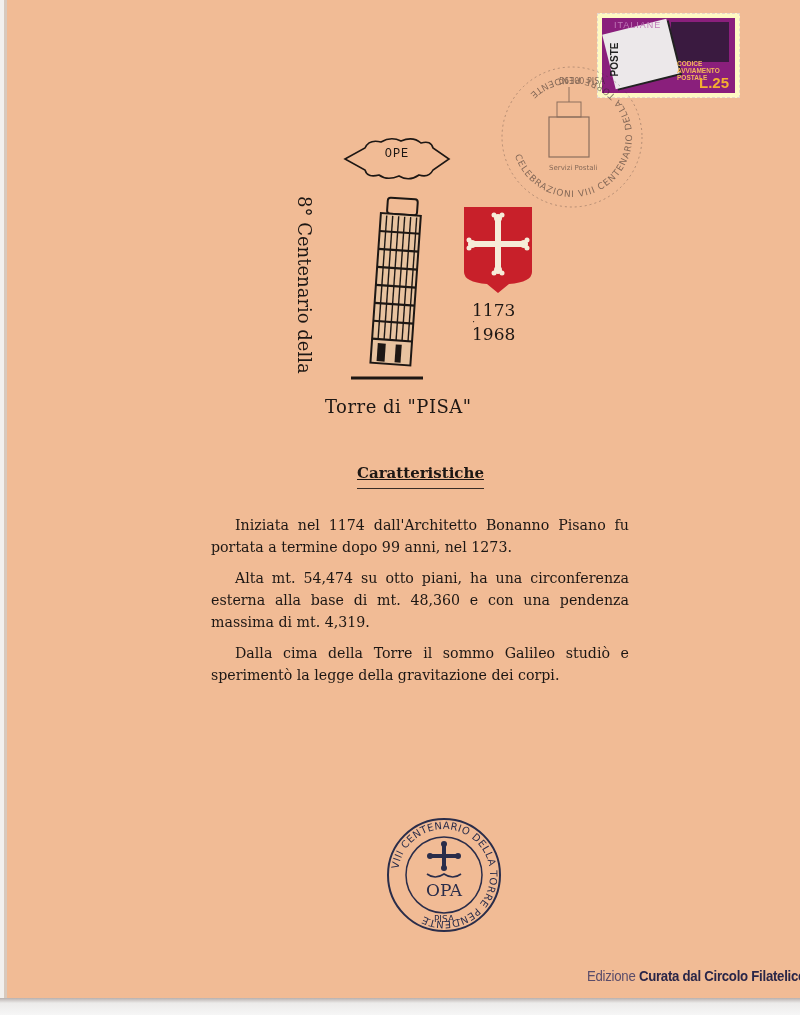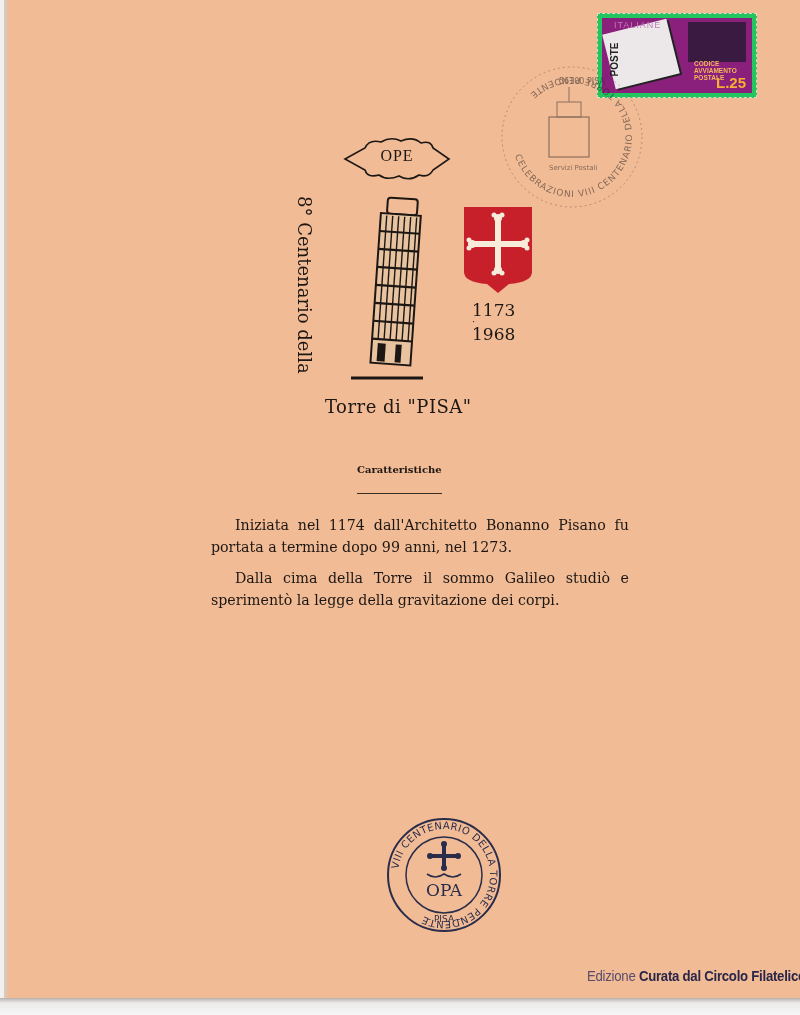--- a/index.html
+++ b/index.html
@@ -14,22 +14,22 @@
       background: #f1bb95;
       border-left: 3px solid #d8c9bd;
       box-sizing: border-box;
     }
     .sleeve-bottom {
       position: absolute; left: 0; top: 998px; width: 800px; height: 17px;
       background: linear-gradient(#b8b0ae, #ecebea 30%, #f6f6f6);
     }
     
     .stamp {
-      position: absolute; left: 590px; top: 13px; width: 160px; height: 85px;
-      background: #22c55e; padding: 4px; box-sizing: border-box;
+      position: absolute; left: 590px; top: 13px; width: 143px; height: 85px;
+      background: #fef9c3; padding: 4px; box-sizing: border-box;
       border: 1px dashed #e5d6cc;
     }
     .stamp-inner {
       position: relative; width: 100%; height: 100%;
       background: #8a1f7c; overflow: hidden;
     }
     .stamp-dark { position: absolute; right: 6px; top: 4px; width: 58px; height: 40px; background: #3a1a40; }
     .stamp-card {
       position: absolute; left: 6px; top: 8px; width: 66px; height: 56px;
       background: #ece8ea; transform: rotate(-14deg);
@@ -45,21 +45,21 @@
       border-radius: 50%; opacity: 0.55;
     }
     .postmark svg { width: 100%; height: 100%; }
     
     .ope {
       position: absolute; left: 334px; top: 134px; width: 112px; height: 50px;
     }
     .ope svg { position: absolute; left: 0; top: 0; }
     .ope-text {
       position: absolute; left: 0; top: 13px; width: 100%; text-align: center;
-      font-size: 16px; font-family: Liberation Serif, serif; letter-spacing: 1px;
+      font-size: 12px; font-family: Liberation Mono, monospace; letter-spacing: 1px;
     }
     
     .vtitle {
       position: absolute; left: 282px; top: 196px; width: 30px; height: 190px;
     }
     .vtitle span {
       position: absolute; left: 0; top: 0;
       transform-origin: left top; transform: translate(26px, 0) rotate(90deg);
       white-space: nowrap; font-size: 18px; font-family: "DejaVu Serif", serif;
     }
@@ -70,22 +70,22 @@
     .years {
       position: absolute; left: 465px; top: 302px; width: 60px; text-align: left;
       font-size: 17px; line-height: 16px;
     }
     .years .dot { font-size: 10px; line-height: 8px; display: block; }
     .torre-title {
       position: absolute; left: 318px; top: 396px; font-size: 18px;
       font-family: "DejaVu Serif", serif; letter-spacing: 0.5px;
     }
     .section-title {
-      position: absolute; left: 350px; top: 464px; font-size: 10px; font-weight: bold;
-      border-bottom: 1.5px solid #3a2d26; padding-bottom: 18px;
+      position: absolute; left: 350px; top: 464px; font-size: 15px; font-weight: bold;
+      border-bottom: 1.5px solid #3a2d26; padding-bottom: 6px; text-decoration: underline;
     }
     .body-text {
       position: absolute; left: 204px; top: 506px; width: 418px;
       font-size: 14.2px; line-height: 22px; text-align: justify; margin-top: 8px;
     }
     .body-text p { margin: 0 0 9px 0; text-indent: 24px; }
     .body-text p.tight { margin-bottom: 0; }
     .seal { position: absolute; left: 378px; top: 816px; width: 118px; height: 118px; }
     .footer {
       position: absolute; left: 580px; top: 967px; white-space: nowrap;
@@ -194,20 +194,21 @@
     <span class="dot">·</span>
     <span>1968</span>
   </div>
 
   <div class="torre-title">Torre di "PISA"</div>
 
   <div class="section-title">Caratteristiche</div>
 
   <div class="body-text">
     <p>Iniziata nel 1174 dall'Architetto Bonanno Pisano fu portata a termine dopo 99 anni, nel 1273.</p>
+    <p>Alta mt. 54,474 su otto piani, ha una circonferenza esterna alla base di mt. 48,360 e con una pendenza massima di mt. 4,319.</p>
     <p>Dalla cima della Torre il sommo Galileo studiò e sperimentò la legge della gravitazione dei corpi.</p>
   </div>
 
   <div class="seal">
     <svg viewBox="0 0 118 118" width="118" height="118">
       <defs>
         <path id="sealRing" d="M 59,59 m -46,0 a 46,46 0 1,1 92,0 a 46,46 0 1,1 -92,0"></path>
       </defs>
       <circle cx="59" cy="59" r="56" fill="none" stroke="#2a2d4a" stroke-width="2"></circle>
       <circle cx="59" cy="59" r="38" fill="none" stroke="#2a2d4a" stroke-width="1.5"></circle>

